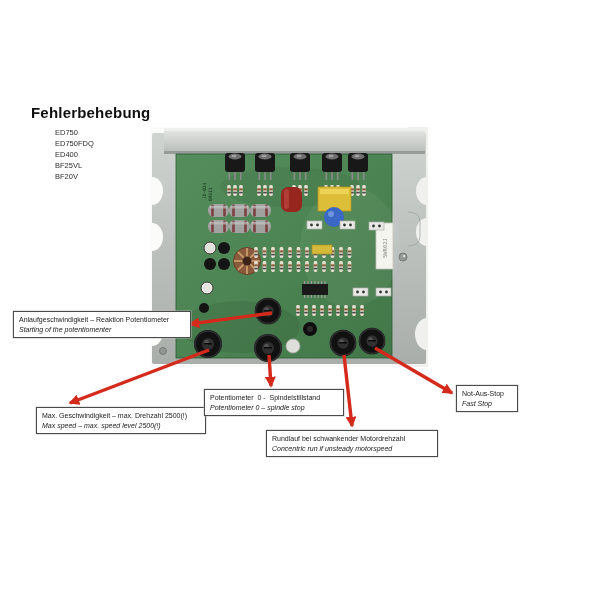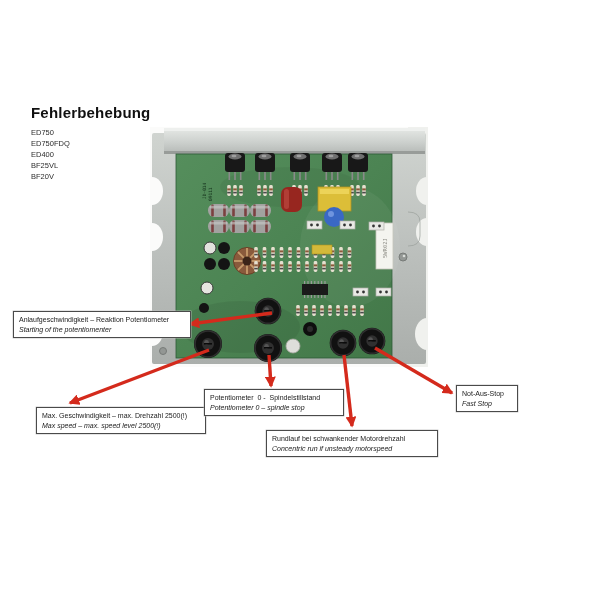--- a/index.html
+++ b/index.html
@@ -5,21 +5,21 @@
   :root{
     --arrow-red:#d42a1c; --pcb-green:#4f8a57; --pcb-green-dark:#2e5a38;
     --plate-gray:#c3c7c4; --bar-gray:#d6d9d6; --box-border:#4a4a4a;
     --cap-red:#97261f; --cap-yellow:#dcbe38; --cap-blue:#3a68c4; --toroid-brown:#8a5a3c;
   }
   html,body{margin:0;padding:0;background:#fff;}
   body{font-family:"Liberation Sans",sans-serif;}
   .canvas{position:relative;width:540px;height:600px;background:#ffffff;overflow:hidden;}
   .page-title{position:absolute;left:31px;top:104px;font-size:15px;font-weight:700;color:#101010;letter-spacing:.2px;}
   .models{position:absolute;left:31px;top:127px;}
-  .models div{font-size:7.5px;line-height:11px;color:#2c2c2c;}
+  .models div{font-size:7.5px;line-height:11px;color:#2c2c2c;margin-left:24px;}
   .photo{position:absolute;left:150px;top:127px;z-index:1;}
   .arrows{position:absolute;left:0;top:0;z-index:2;pointer-events:none;}
   .arrow-line{stroke:var(--arrow-red);stroke-width:3.4;fill:none;}
   .arrow-head-fill{fill:var(--arrow-red);}
   .callout{position:absolute;z-index:3;background:#fff;border:1.2px solid var(--box-border);
            padding:3px 5px;box-shadow:0 0 0 .4px #bdbdbd;}
   .co-l1,.co-l2{font-size:7px;line-height:9.6px;color:#1a1a1a;white-space:pre-wrap;}
   .co-l2{font-style:italic;}
   #co-start{left:13px;top:311px;width:166px;}
   #co-max{left:36px;top:407px;width:158px;}

